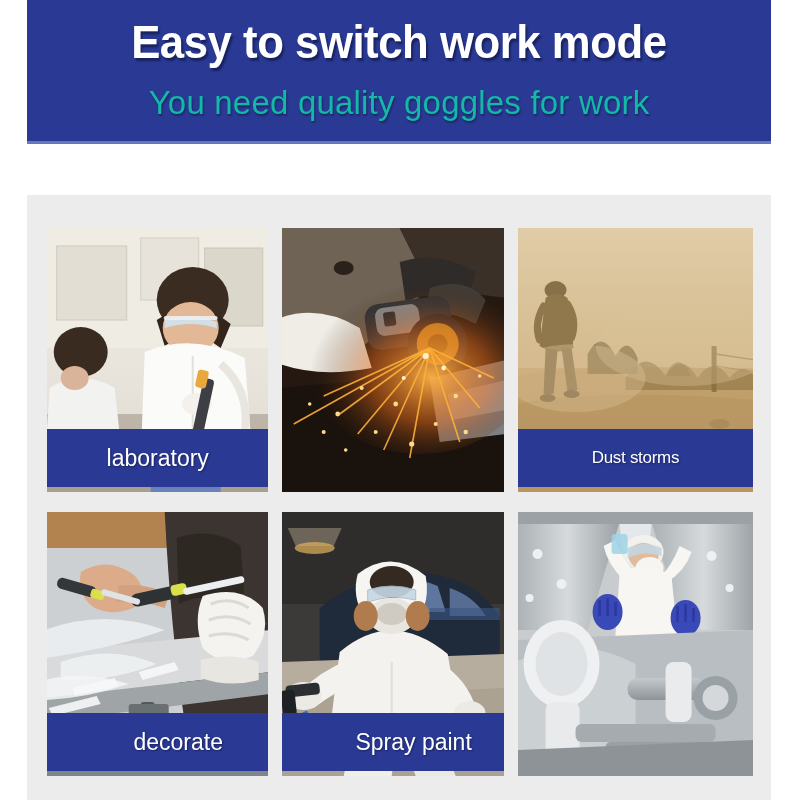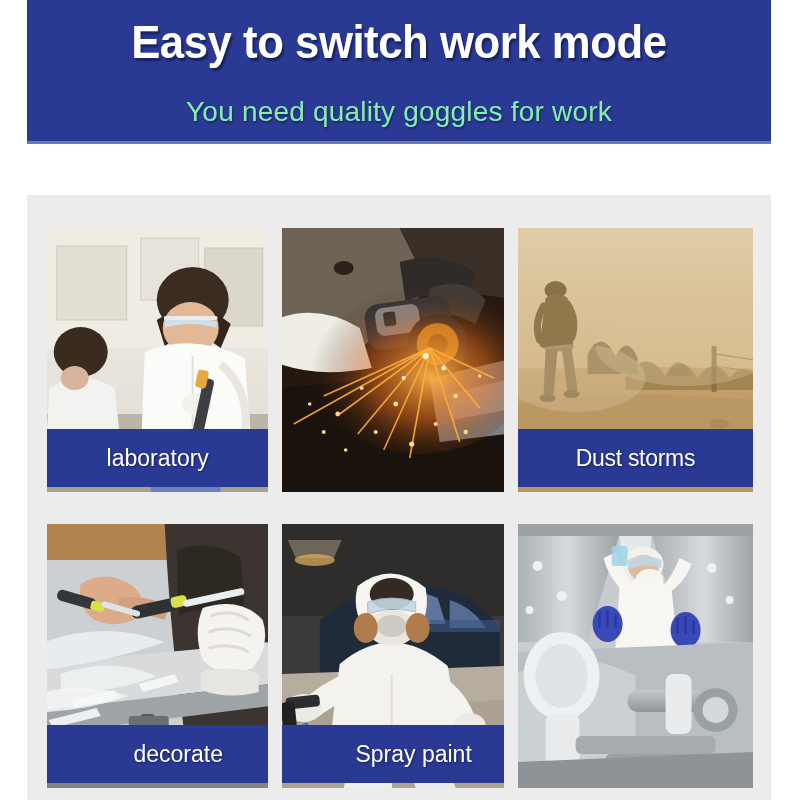--- a/index.html
+++ b/index.html
@@ -24,39 +24,39 @@
     font-size:47px;
     font-weight:bold;
     color:#ffffff;
     letter-spacing:-0.5px;
     line-height:1.1;
     transform:scaleX(0.93);
     text-shadow:2px 3px 2px rgba(10,14,50,0.55);
     white-space:nowrap;
   }
   .banner-subtitle {
-    margin-top:28px;
-    font-size:28px;
+    margin-top:16px;
+    font-size:33px;
     font-weight:400;
-    color:#86efac;
+    color:#14b8a6;
     letter-spacing:0.2px;
     text-shadow:1px 2px 2px rgba(10,14,50,0.45);
     white-space:nowrap;
   }
 
   
   .content {
     position:absolute; left:27px; top:195px; width:744px; height:605px;
     background:#ececec;
   }
 
   .grid {
     position:absolute; left:20px; top:33px;
     width:706px;
-    display:flex; flex-direction:column; row-gap:32px;
+    display:flex; flex-direction:column; row-gap:20px;
   }
   .row { display:flex; column-gap:14px; }
 
   .card {
     position:relative;
     width:226px; height:264px;
     background:#ffffff;
     overflow:hidden;
   }
   .card.wide { width:240px; }
@@ -69,21 +69,21 @@
     width:100%; height:58px;
     background:#2a3a94;
     display:flex; align-items:center; justify-content:center;
   }
   .card-label-text {
     font-size:23px;
     color:#ffffff;
     white-space:nowrap;
     text-shadow:1px 1px 2px rgba(8,12,45,0.5);
   }
-  .card.wide .card-label-text { font-size:23px; letter-spacing:-0.3px; }
+  .card.wide .card-label-text { font-size:17px; letter-spacing:-0.3px; }
 
   
   .row-1 .card-label { bottom:5px; }
   .row-1 .card { height:264px; }
   .row-2 .card-label { bottom:5px;padding-left:41px; }
 </style>
 </head>
 <body>
 
 <div class="page">

